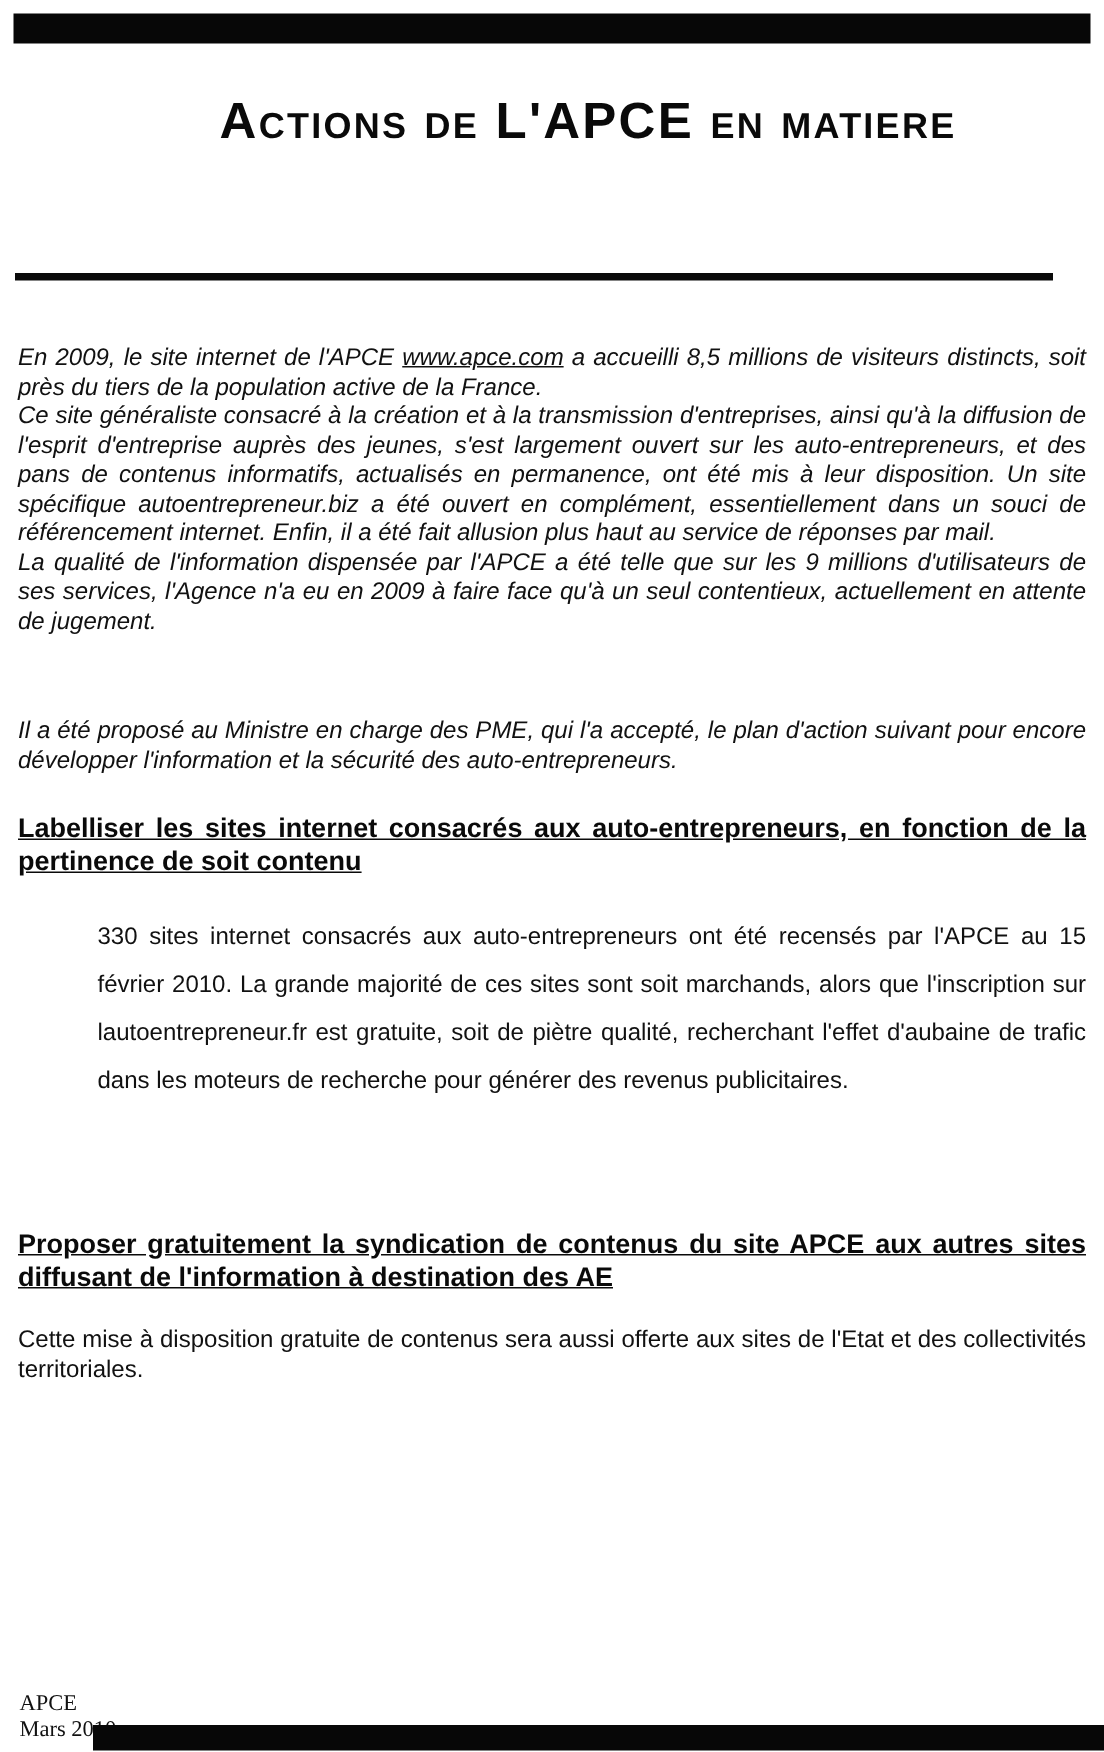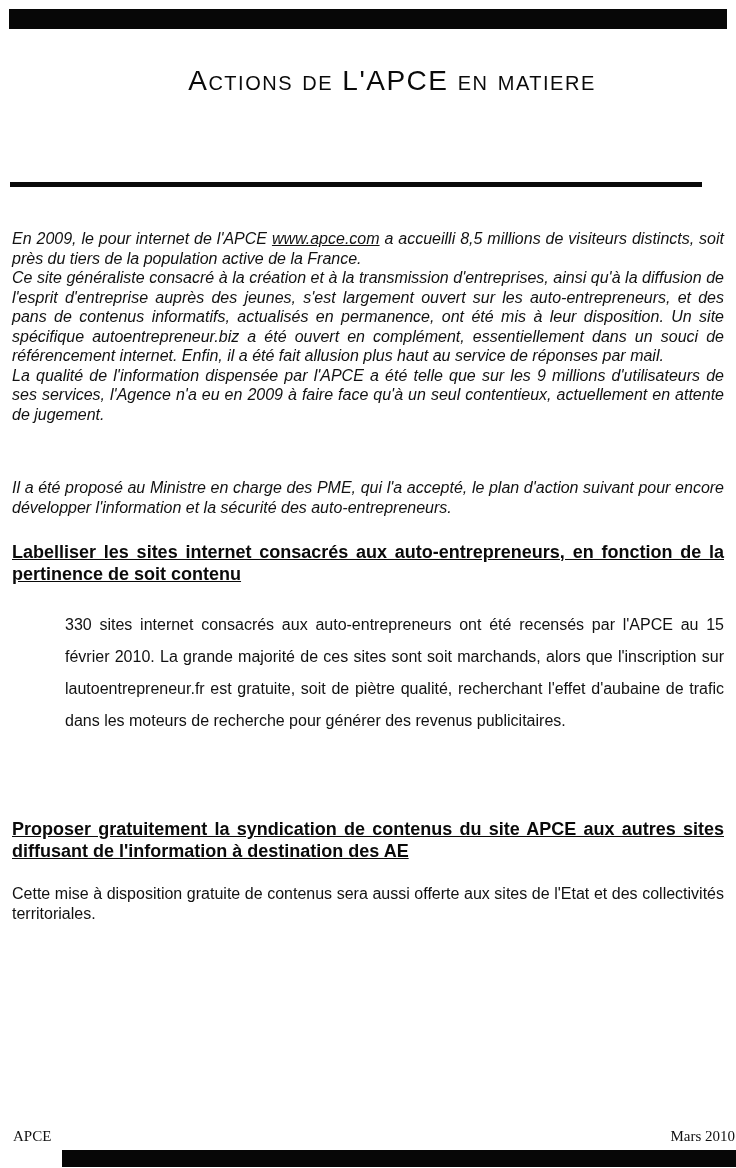--- a/index.html
+++ b/index.html
@@ -12,23 +12,23 @@
     color: #111111;
     position: relative;
     overflow: hidden;
   }
   .scan-bar { position: absolute; background: #070707; }
   .scan-bar.top { left: 9px; top: 9px; width: 718px; height: 20px; }
   .scan-bar.bottom { left: 62px; top: 1150px; width: 674px; height: 17px; }
 
   .title-block { position: absolute; top: 50px; left: 0; width: 736px; text-align: center; }
   .title-line {
-    font-weight: normal;
+    font-weight: bold;
     font-variant: small-caps;
-    font-size: 28px;
+    font-size: 34px;
     letter-spacing: 1.5px;
     line-height: 62px;
     color: #0a0a0a;
     white-space: nowrap;
     padding-left: 48px;
   }
   .title-rule { position: absolute; top: 182px; left: 10px; width: 692px; height: 5px; background: #0a0a0a; }
 
   .text-block {
     position: absolute;
@@ -75,35 +75,36 @@
   .footer {
     position: absolute;
     top: 1128px;
     left: 13px;
     right: 1px;
     display: flex;
     justify-content: space-between;
     font-family: "Liberation Serif", serif;
     font-size: 15px;
     color: #111111;
+    flex-direction: column;
   }
 </style>
 </head>
 <body>
 
 <div class="scan-bar top"></div>
 
 <div class="title-block">
   <div class="title-line">Actions de L'APCE en matiere</div>
 </div>
 
 <div class="title-rule"></div>
 
 <div class="text-block italic intro">
-  <p><span>En 2009, le pour internet de l'APCE </span><a class="doc-link">www.apce.com</a><span>  a accueilli 8,5 millions de visiteurs distincts, soit près du tiers de la population active de la France.</span></p>
+  <p><span>En 2009, le site internet de l'APCE </span><a class="doc-link">www.apce.com</a><span>  a accueilli 8,5 millions de visiteurs distincts, soit près du tiers de la population active de la France.</span></p>
   <p>Ce site généraliste consacré à la création et à la transmission d'entreprises, ainsi qu'à la diffusion de l'esprit d'entreprise auprès des jeunes, s'est largement ouvert sur les auto-entrepreneurs, et des pans de contenus informatifs, actualisés en permanence, ont été mis à leur disposition. Un site spécifique autoentrepreneur.biz a été ouvert en complément, essentiellement dans un souci de référencement internet. Enfin, il a été fait allusion plus haut au service de réponses par mail.</p>
   <p>La qualité de l'information dispensée par l'APCE a été telle que sur les 9 millions d'utilisateurs de ses services, l'Agence n'a eu en 2009 à faire face qu'à un seul contentieux, actuellement en attente de jugement.</p>
 </div>
 
 <div class="text-block italic proposal">
   <p>Il a été proposé au Ministre en charge des PME, qui l'a accepté, le plan d'action suivant pour encore développer l'information et la sécurité des auto-entrepreneurs.</p>
 </div>
 
 <h2 class="section-heading heading-1">Labelliser les sites internet consacrés aux auto-entrepreneurs, en fonction de la pertinence de soit contenu</h2>
 

